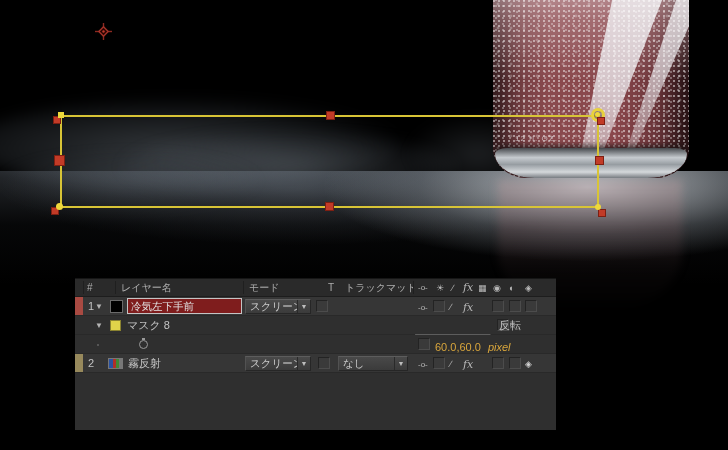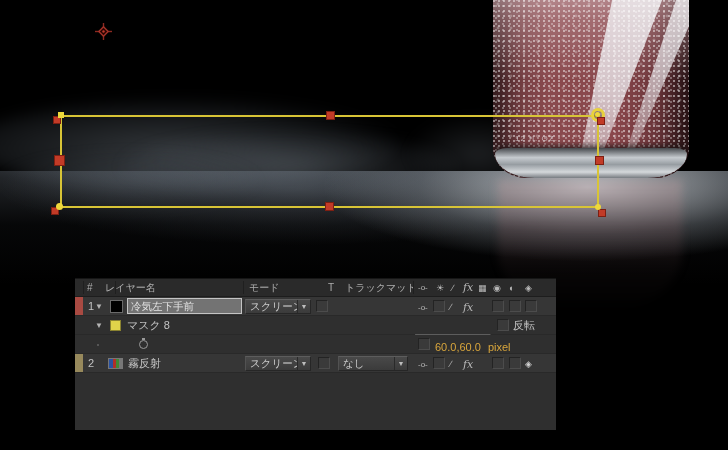--- a/index.html
+++ b/index.html
@@ -68,34 +68,34 @@
   .hdr{position:relative;height:18px;background:#2a2a2a;border-bottom:1px solid #1d1d1d;
        font-size:10px;color:#aeaeae;line-height:18px;}
   .row{position:relative;height:19px;border-bottom:1px solid #292929;line-height:19px;background:#2f2f2f;}
   .row.layer{background:#363636;}
   .cell{position:absolute;top:0;height:100%;white-space:nowrap;overflow:hidden;}
   .vsep{position:absolute;top:2px;bottom:2px;width:1px;background:#1f1f1f;}
   .clabel{position:absolute;left:0;top:0;bottom:0;width:8px;}
   .twirl{position:absolute;font-size:8px;color:#b4b4b4;top:0;}
   .sw-black{position:absolute;left:35px;top:3px;width:13px;height:13px;background:#000;border:1px solid #6a6a6a;}
   .sw-yellow{position:absolute;left:35px;top:4px;width:11px;height:11px;background:#e0d34a;border:1px solid #8a8230;}
-  .editbox{position:absolute;left:52px;top:1px;width:115px;height:16px;background:#737373;
+  .editbox{position:absolute;left:52px;top:1px;width:115px;height:16px;background:#7f1d1d;
            border:1px solid #c4c4c4;color:#e2e2e2;font-size:10.5px;line-height:14px;padding:0 3px;
            white-space:nowrap;overflow:hidden;}
   .dd{position:absolute;top:2px;height:15px;display:flex;background:linear-gradient(#494949,#3b3b3b);
       border:1px solid #262626;border-top-color:#5d5d5d;border-left-color:#525252;}
   .dd .txt{flex:1;overflow:hidden;white-space:nowrap;font-size:10.5px;color:#cccccc;
            line-height:13px;padding-left:4px;}
   .dd .arr{width:13px;border-left:1px solid #2a2a2a;font-size:7px;color:#bdbdbd;text-align:center;line-height:13px;}
   .sbox{position:absolute;top:3px;width:12px;height:12px;background:#3a3a3a;
         border:1px solid #232323;border-right-color:#4c4c4c;border-bottom-color:#4c4c4c;}
   .swicon{position:absolute;top:0;color:#b8b8b8;font-size:9px;}
   .fxit{font-family:"DejaVu Serif","Liberation Serif",serif;font-style:italic;font-size:11px;}
   .hot{color:#d9a63c;border-bottom:1px dotted #b9882e;line-height:13px;display:inline-block;}
-  .unit{color:#d9a63c;line-height:13px;display:inline-block;margin-left:4px;}
+  .unit{color:#d9a63c;line-height:13px;display:inline-block;margin-left:4px;font-style:italic;}
   .valcell{position:absolute;left:343px;top:3px;white-space:nowrap;}
   .stopwatch{position:absolute;left:64px;top:5px;width:9px;height:9px;border:1px solid #9a9a9a;border-radius:50%;}
   .stopwatch:before{content:"";position:absolute;left:2px;top:-3px;width:3px;height:2px;background:#9a9a9a;}
   .pdot{position:absolute;left:22px;top:9px;width:2px;height:2px;background:#555;}
   .footage-icon{position:absolute;left:33px;top:4px;width:15px;height:11px;border:1px solid #777;
         background:linear-gradient(90deg,#2a52a0 0 30%,#b03028 30% 55%,#3f8a34 55% 80%,#777 80%);}
   .plabel{position:absolute;left:80px;top:0;color:#c0c0c0;}
 </style>
 </head>
 <body>
@@ -139,21 +139,21 @@
     <div class="h hy" style="left:56px;top:203px;width:7px;height:7px;border-radius:50%;"></div>
     <div class="h hr" style="left:325px;top:202px;width:9px;height:9px;"></div>
     <div class="h hr" style="left:598px;top:209px;width:8px;height:8px;"></div>
     <div class="h hy" style="left:595px;top:204px;width:6px;height:6px;border-radius:50%;"></div>
   </div>
 
   <div class="abs" id="panel">
 
     <div class="hdr">
       <span class="cell" style="left:12px;">#</span>
-      <span class="cell" style="left:30px;">レイヤー名</span>
+      <span class="cell" style="left:46px;">レイヤー名</span>
       <span class="cell" style="left:174px;">モード</span>
       <span class="cell" style="left:253px;">T</span>
       <span class="cell" style="left:270px;">トラックマット</span>
       <span class="swicon" style="left:343px;font-size:8px;">-o-</span>
       <span class="swicon" style="left:361px;">☀</span>
       <span class="swicon" style="left:377px;">∕</span>
       <span class="swicon fxit" style="left:388px;">fx</span>
       <span class="swicon" style="left:403px;">▦</span>
       <span class="swicon" style="left:418px;">◉</span>
       <span class="swicon" style="left:434px;">◐</span>
@@ -186,21 +186,21 @@
 
     <div class="row">
       <span class="twirl" style="left:20px;">▼</span>
       <span class="sw-yellow"></span>
       <span class="cell" style="left:52px;">マスク 8</span>
       <span class="dd" style="left:340px;width:76px;margin-top:16px;">
         <span class="txt">加算</span>
           <span class="arr">▼</span>
       </span>
       <span class="sbox" style="left:422px;"></span>
-      <span class="cell" style="left:438px;">反転</span>
+      <span class="cell" style="left:424px;">反転</span>
     </div>
 
 
     <div class="row">
       <span class="pdot"></span>
       <span class="stopwatch"></span>
       <span class="sbox" style="left:343px;"></span>
       <span class="valcell" style="left:360px;">
         <span class="hot">60.0,60.0</span>
         <span class="unit">pixel</span>

